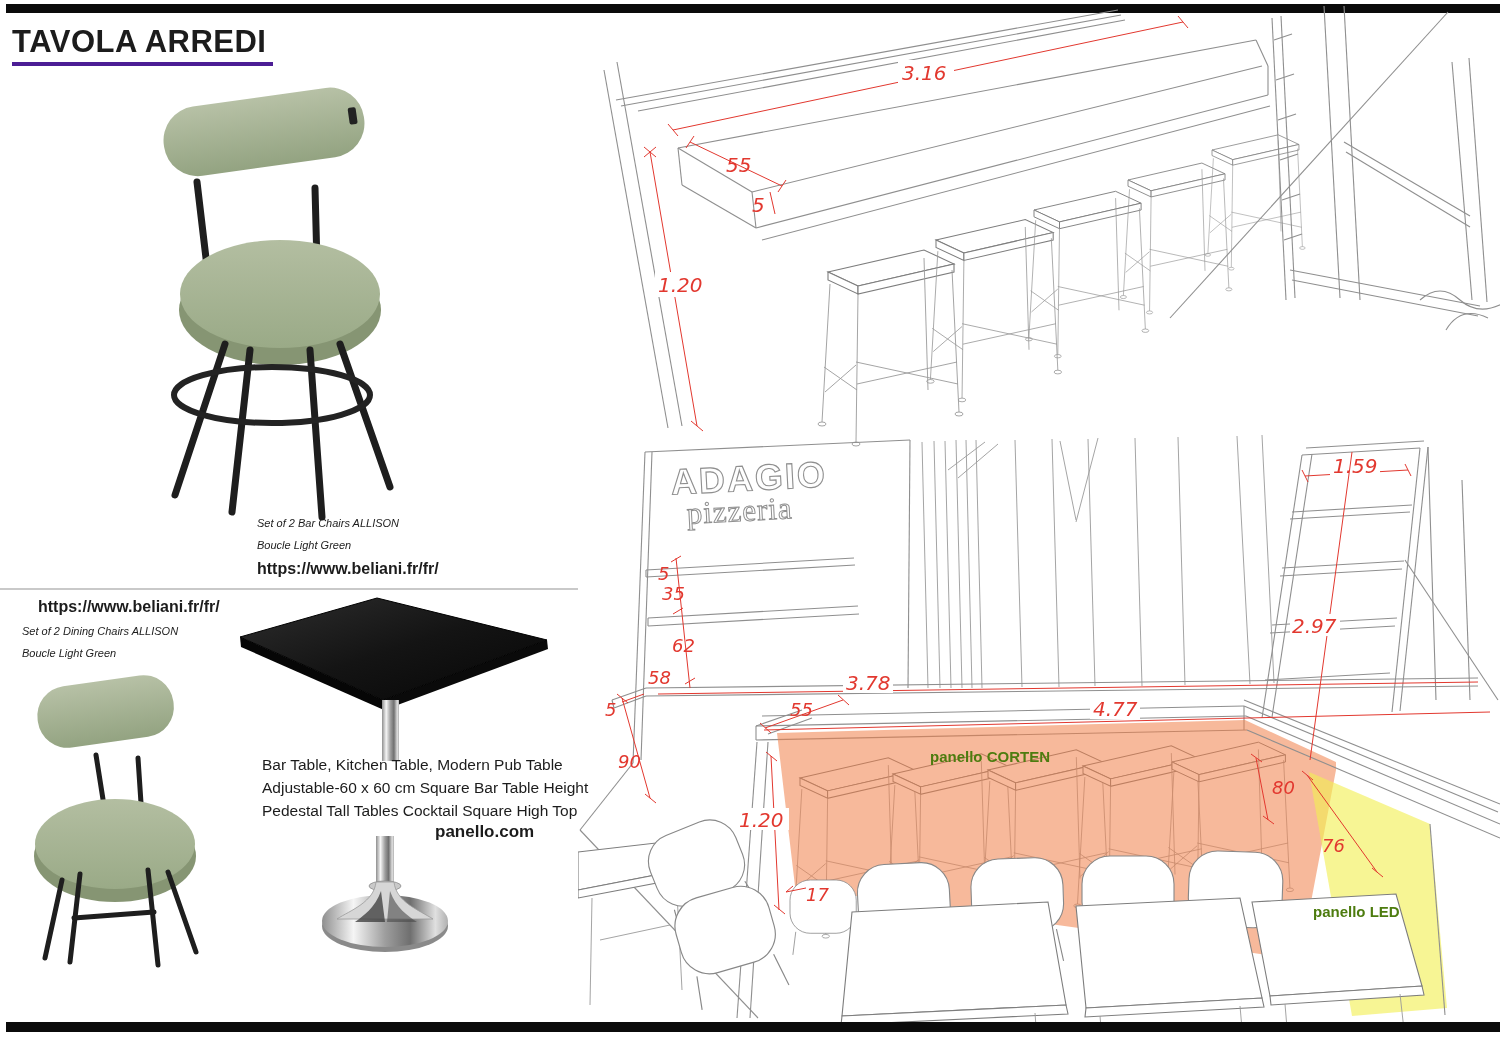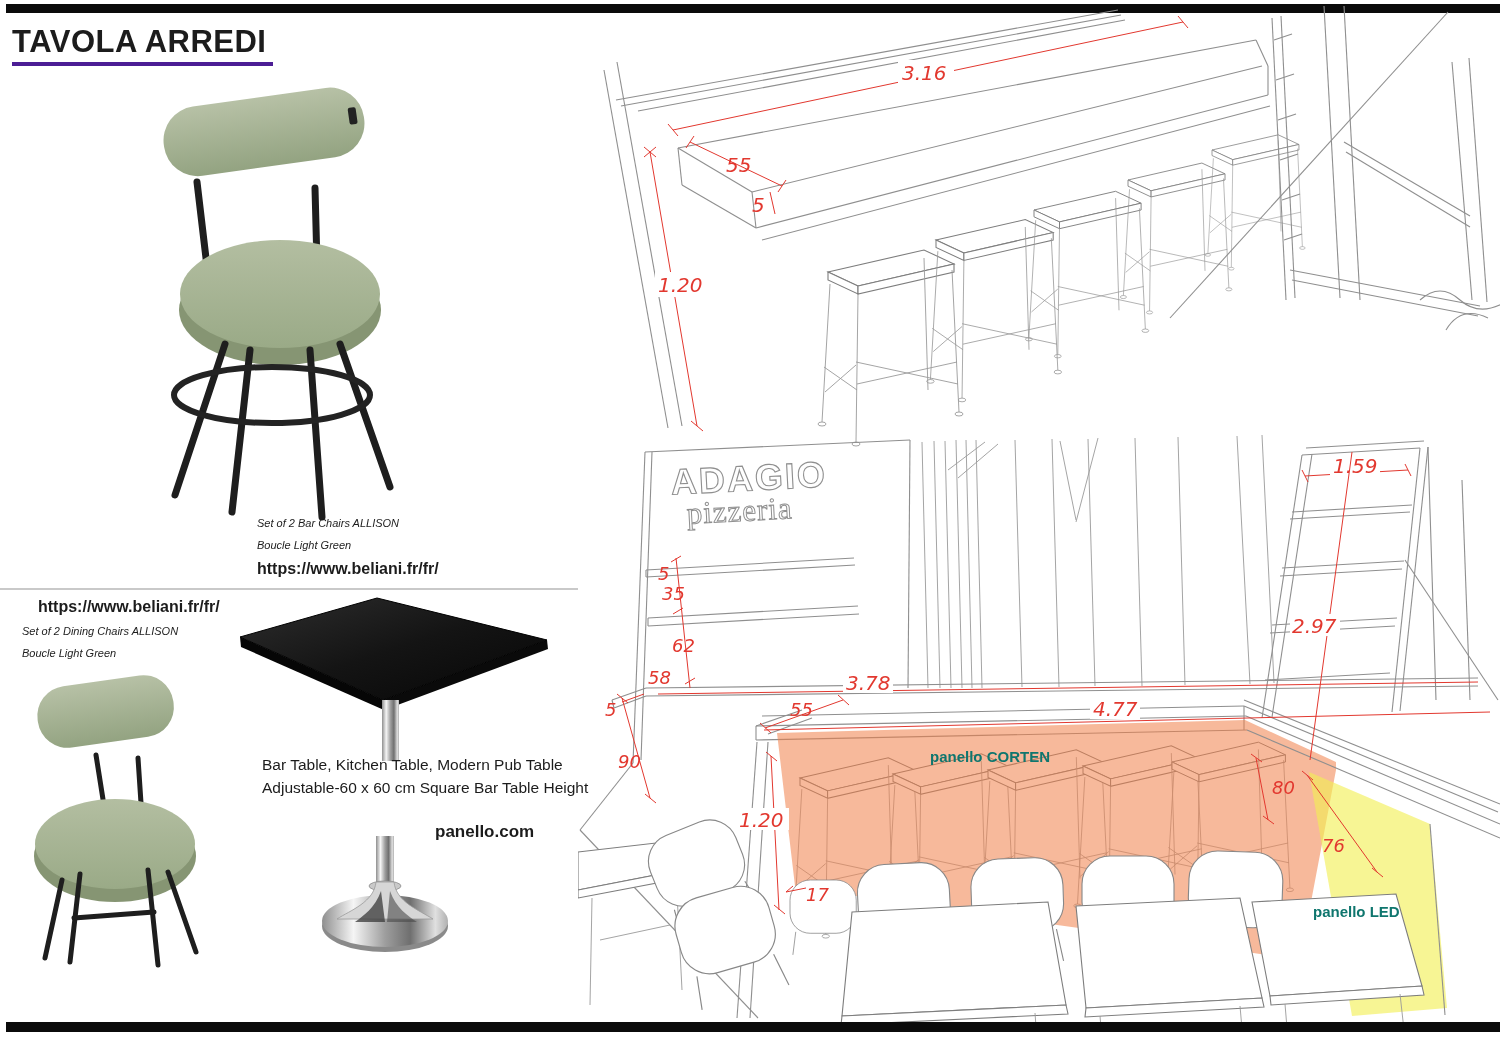--- a/index.html
+++ b/index.html
@@ -7,21 +7,21 @@
          font-family:"Liberation Sans",sans-serif;color:#1c1c1c;}
   .bar{position:absolute;background:#0b0b0b;}
   .title{position:absolute;left:12px;top:24px;font-size:31px;font-weight:bold;letter-spacing:.5px;
          border-bottom:4px solid #4c1d95;padding:0 6px 2px 0;}
   .rheading{position:absolute;left:1019px;top:414px;font-size:29px;font-weight:bold;letter-spacing:-0.3px;}
   .cap{position:absolute;font-size:11px;line-height:22px;font-style:italic;}
   .lnk{position:absolute;font-size:16px;font-weight:bold;}
   .divider{position:absolute;left:0;top:588px;width:578px;height:2px;background:#c9c9c9;}
   .tbltxt{position:absolute;left:250px;top:753px;font-size:15.5px;line-height:23px;width:330px;margin-left:12px;}
   .amazon{position:absolute;left:435px;top:822px;font-size:17px;font-weight:bold;}
-  .panel-label{position:absolute;font-size:15px;font-weight:bold;color:#0f766e;}
+  .panel-label{position:absolute;font-size:15px;font-weight:bold;color:#4d7c0f;}
   svg{position:absolute;}
   .ln{stroke:#8f8f8f;fill:none;stroke-width:1.1;}
   .lnt{stroke:#9a9a9a;fill:none;stroke-width:0.9;}
   .lnw{stroke:#7d7d7d;fill:#ffffff;stroke-width:1.1;}
   .rd{stroke:#e2382f;fill:none;stroke-width:1;}
   .dim{font-family:"DejaVu Sans",sans-serif;font-style:italic;font-size:20px;fill:#e2382f;}
   .dim-s{font-family:"DejaVu Sans",sans-serif;font-style:italic;font-size:18px;fill:#e2382f;}
   .wbg{fill:#ffffff;}
 </style>
 </head>
@@ -115,20 +115,21 @@
     </defs>
     <polygon points="7,51 150,114 151,124 8,61" fill="#060606"></polygon>
     <polygon points="150,114 314,54 315,63 151,124" fill="#0a0a0a"></polygon>
     <polygon points="7,51 144,12 314,54 150,114" fill="url(#blk)" stroke="#000" stroke-width="1"></polygon>
     <rect x="149" y="114" width="17" height="61" fill="url(#chrome)"></rect>
   </svg>
 
   <div class="tbltxt">
     <div>Bar Table, Kitchen Table, Modern Pub Table</div>
     <div>Adjustable-60 x 60 cm Square Bar Table Height</div>
+    <div>Pedestal Tall Tables Cocktail Square High Top</div>
   </div>
   <div class="amazon">panello.com</div>
 
   <svg style="left:297px;top:836px;" width="200" height="120" viewBox="0 0 200 120">
     <rect x="79" y="0" width="18" height="50" fill="url(#chrome)"></rect>
     <ellipse cx="88" cy="50" rx="16" ry="5" fill="#c9c9c9" stroke="#8a8a8a" stroke-width="0.8"></ellipse>
     <ellipse cx="88" cy="90" rx="63" ry="26" fill="#8a8a8a"></ellipse>
     <ellipse cx="88" cy="85" rx="63" ry="26" fill="url(#chrome)"></ellipse>
     <path d="M79,46 C77,66 54,74 40,83 L136,83 C122,74 99,66 97,46 Z" fill="#d6d6d6" stroke="#9a9a9a" stroke-width="0.8"></path>
     <path d="M84,55 C78,72 66,80 58,86 L88,86 Z" fill="#3a3a3a" opacity="0.75"></path>

